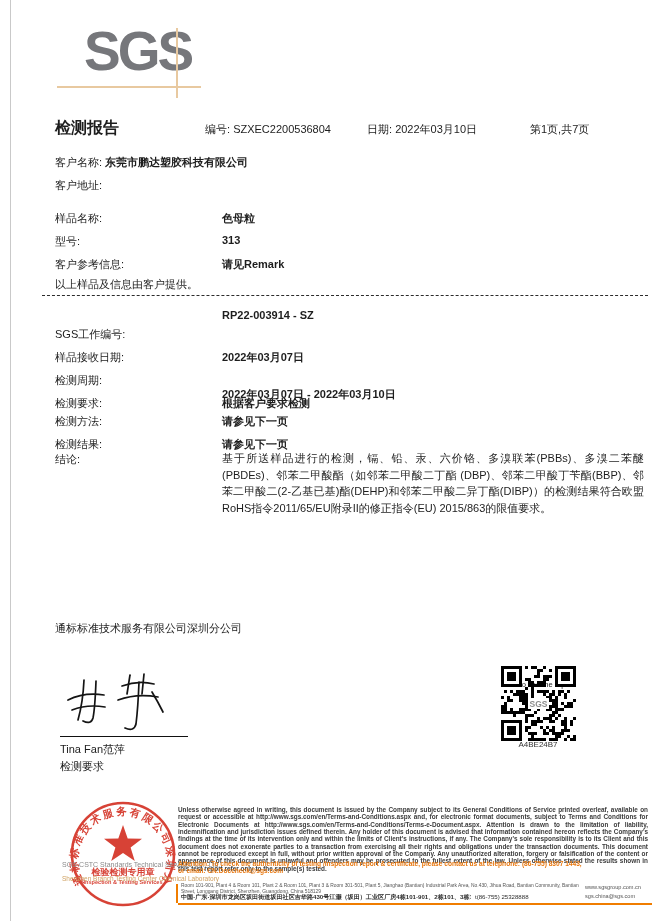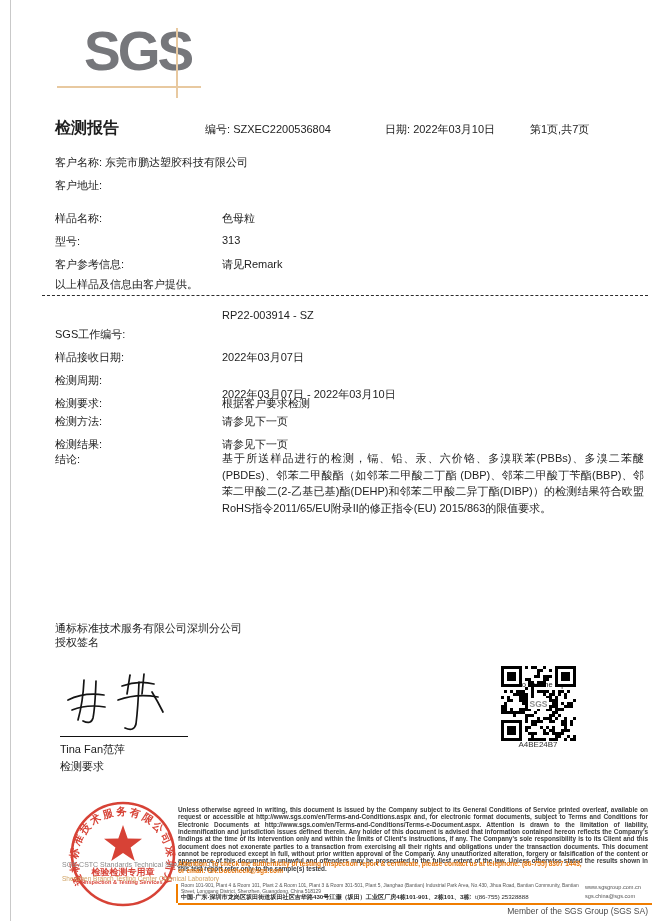--- a/index.html
+++ b/index.html
@@ -10,25 +10,25 @@
 
   
   .logo{left:84px;top:24px;font-size:55px;font-weight:bold;color:#76777b;letter-spacing:-3px;line-height:1;}
   .crop-h{left:57px;top:86px;width:144px;height:2px;background:#e8c9a0;}
   .crop-v{left:176px;top:28px;width:2px;height:70px;background:#e8c9a0;}
 
   
   .title{left:55px;top:118px;font-size:16px;font-weight:bold;}
   .hrow{font-size:11px;top:122px;}
   .hno{left:205px;}
-  .hdate{left:385px;}
+  .hdate{left:367px;}
   .hpage{left:530px;}
 
   .lbl{font-size:11px;}
-  .val{font-size:11px;}
+  .val{font-size:11px;font-weight:bold;}
   .row-label{left:55px;}
   .cli-val{left:105px;}
   .smp-val{left:222px;}
 
   .dash-sep{left:42px;top:295px;width:606px;border-top:1.4px dashed #2c2c2c;}
 
   .conc-par{left:222px;top:450px;width:422px;font-size:11px;line-height:16.5px;text-align:justify;}
 
   .sig-company{left:55px;top:621px;font-size:11px;line-height:14px;}
   .sig-svg{left:60px;top:668px;}
@@ -102,21 +102,20 @@
   <div class="abs lbl row-label" style="top:414px">检测方法:</div>
   <div class="abs val smp-val" style="top:414px">请参见下一页</div>
   <div class="abs lbl row-label" style="top:437px">检测结果:</div>
   <div class="abs val smp-val" style="top:437px">请参见下一页</div>
 
   <div class="abs lbl row-label" style="top:452px">结论:</div>
   <div class="abs conc-par">基于所送样品进行的检测，镉、铅、汞、六价铬、多溴联苯(PBBs)、多溴二苯醚(PBDEs)、邻苯二甲酸酯（如邻苯二甲酸二丁酯 (DBP)、邻苯二甲酸丁苄酯(BBP)、邻苯二甲酸二(2-乙基已基)酯(DEHP)和邻苯二甲酸二异丁酯(DIBP)）的检测结果符合欧盟RoHS指令2011/65/EU附录II的修正指令(EU) 2015/863的限值要求。</div>
 
   <div class="abs sig-company">
     <div>通标标准技术服务有限公司深圳分公司</div>
-    <div>授权签名</div>
   </div>
   <svg class="abs sig-svg" width="120" height="68" viewBox="0 0 120 68">
     <g fill="none" stroke="#141414" stroke-width="1.7" stroke-linecap="round">
       <path d="M8,32 Q24,24 44,27"></path>
       <path d="M24,12 Q23,34 18,52"></path>
       <path d="M36,13 Q35,40 33,50 Q31,57 23,53"></path>
       <path d="M12,42 Q27,36 45,39"></path>
       <path d="M62,18 Q78,12 94,16"></path>
       <path d="M70,7 L67,26"></path>
       <path d="M84,6 L82,26"></path>
@@ -357,14 +356,13 @@
     <div>or email: CN.Doccheck@sgs.com</div>
   </div>
 
   <div class="abs addr-tick"></div>
   <div class="abs addr1">Room 101-901, Plant 4 &amp; Room 101, Plant 2 &amp; Room 101, Plant 3 &amp; Room 301-501, Plant 5, Jianghao (Bantian) Industrial Park Area, No.430, Jihua Road, Bantian Community, Bantian Street, Longgang District, Shenzhen, Guangdong, China 518129</div>
   <div class="abs web">www.sgsgroup.com.cn</div>
   <div class="abs addr2">中国·广东·深圳市龙岗区坂田街道坂田社区吉华路430号江灏（坂田）工业区厂房4栋101-901、2栋101、3栋101、3栋301-501  邮编: 518129</div>
   <div class="abs phone">t(86-755) 25328888</div>
   <div class="abs email">sgs.china@sgs.com</div>
   <div class="abs orange-rule"></div>
-  <div class="abs member">Member of the SGS Group (SGS SA)</div>
 </div>
 
 </body></html>

